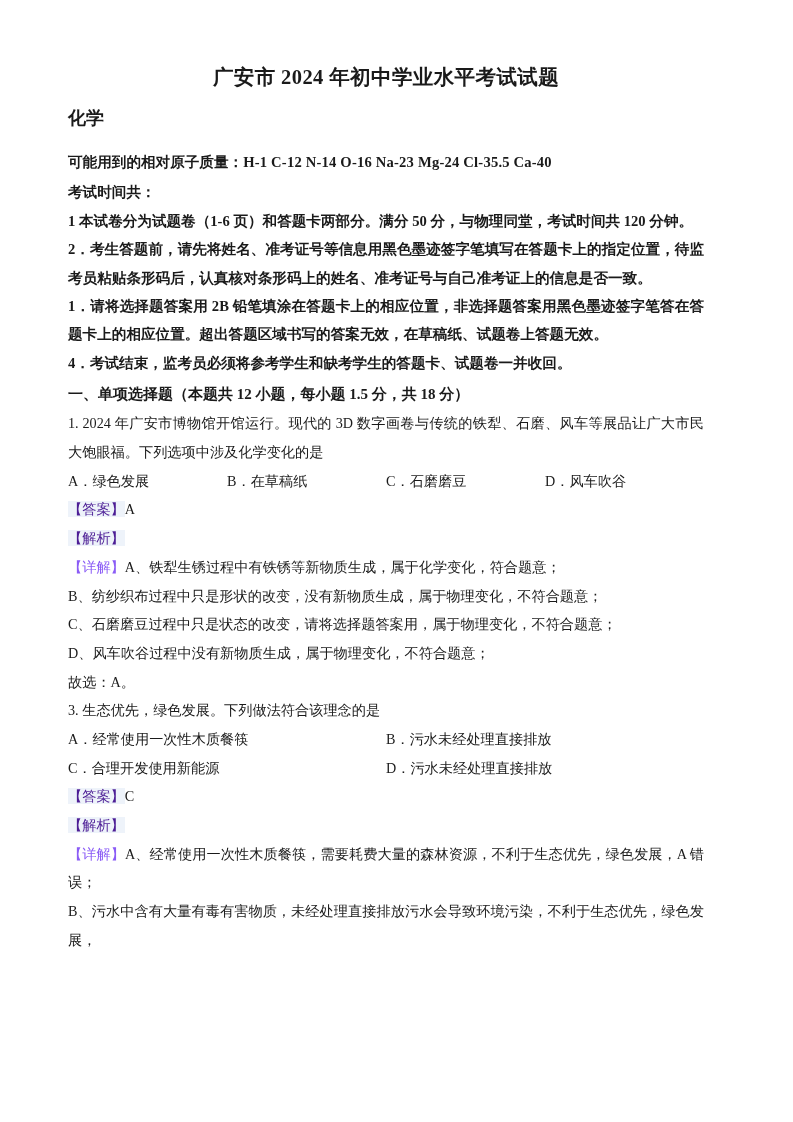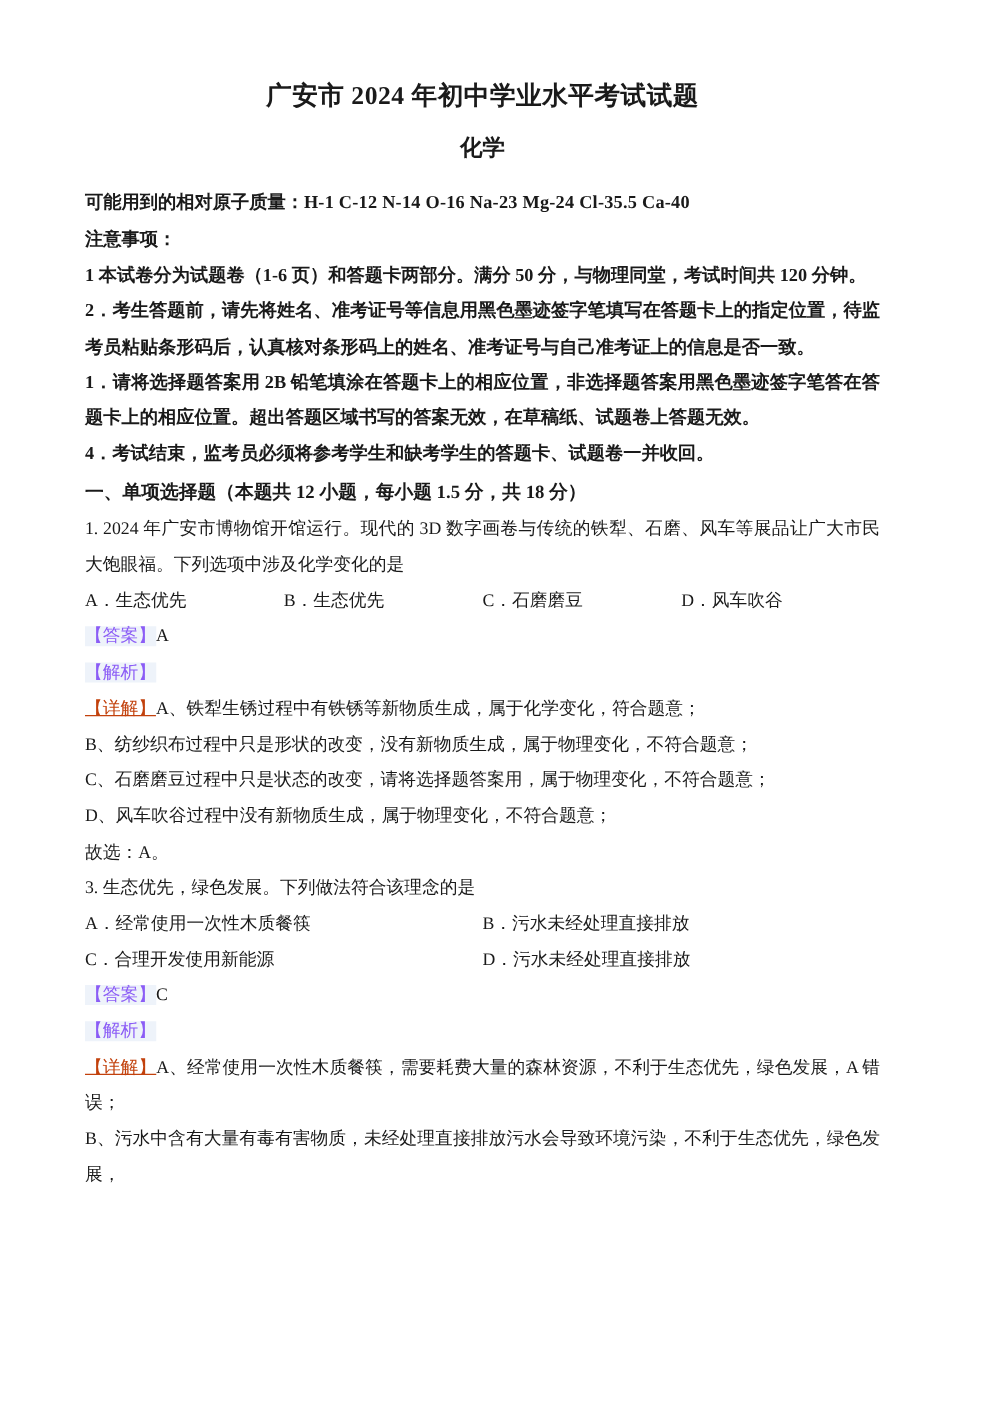--- a/index.html
+++ b/index.html
@@ -25,21 +25,20 @@
   
   .doc-title {
     text-align: center;
     font-size: 20.5px;
     font-weight: bold;
     letter-spacing: 0.4px;
     margin: 6px 0 0 0;
     line-height: 1.5;
   }
   .doc-subject {
-    text-align: center;
     font-size: 18px;
     font-weight: bold;
     margin: 12px 0 0 0;
     line-height: 1.5;
   }
 
   
   .line {
     font-size: 14.6px;
     line-height: 1.95;
@@ -94,58 +93,57 @@
   .opts.cols2 > .opt { flex: 0 0 50%; }
   .opt { white-space: nowrap; }
 
   
   .ans-line {
     font-size: 14.2px;
     line-height: 2.02;
     margin: 0;
   }
   .tag-blue {
-    color: #8b5cf6;
+    color: #4c1d95;
     background: #eef3fa;
   }
   .tag-plain {
-    color: #c2410c;
-    text-decoration: underline;
+    color: #8b5cf6;
   }
   .detail-line {
     font-size: 14.2px;
     line-height: 2.02;
     margin: 0;
     text-align: justify;
     text-justify: inter-ideograph;
   }
 </style>
 </head>
 <body>
 
 <div class="page">
 
   <h1 class="doc-title">广安市 2024 年初中学业水平考试试题</h1>
   <h2 class="doc-subject">化学</h2>
 
   <p class="line masses bold"><span>可能用到的相对原子质量：</span><span class="sym">H-1    C-12    N-14    O-16    Na-23    Mg-24    Cl-35.5    Ca-40</span></p>
 
-  <p class="line bold notice-head">注意事项：</p>
+  <p class="line bold notice-head">考试时间共：</p>
 
   <p class="notice-item">1 本试卷分为试题卷（1-6 页）和答题卡两部分。满分 50 分，与物理同堂，考试时间共 120 分钟。</p>
   <p class="notice-item">2．考生答题前，请先将姓名、准考证号等信息用黑色墨迹签字笔填写在答题卡上的指定位置，待监考员粘贴条形码后，认真核对条形码上的姓名、准考证号与自己准考证上的信息是否一致。</p>
   <p class="notice-item">1．请将选择题答案用 2B 铅笔填涂在答题卡上的相应位置，非选择题答案用黑色墨迹签字笔答在答题卡上的相应位置。超出答题区域书写的答案无效，在草稿纸、试题卷上答题无效。</p>
   <p class="notice-item">4．考试结束，监考员必须将参考学生和缺考学生的答题卡、试题卷一并收回。</p>
 
   <p class="section-head">一、单项选择题（本题共 12 小题，每小题 1.5 分，共 18 分）</p>
 
   <p class="q-stem">1. 2024 年广安市博物馆开馆运行。现代的 3D 数字画卷与传统的铁犁、石磨、风车等展品让广大市民大饱眼福。下列选项中涉及化学变化的是</p>
   <div class="opts cols4">
-    <span class="opt">A．生态优先</span>
-    <span class="opt">B．生态优先</span>
+    <span class="opt">A．绿色发展</span>
+    <span class="opt">B．在草稿纸</span>
     <span class="opt">C．石磨磨豆</span>
     <span class="opt">D．风车吹谷</span>
   </div>
   <p class="ans-line"><span class="tag-blue">【答案】</span><span>A</span></p>
   <p class="ans-line"><span class="tag-blue">【解析】</span></p>
   <p class="detail-line"><span class="tag-plain">【详解】</span><span>A、铁犁生锈过程中有铁锈等新物质生成，属于化学变化，符合题意；</span></p>
   <p class="detail-line">B、纺纱织布过程中只是形状的改变，没有新物质生成，属于物理变化，不符合题意；</p>
   <p class="detail-line">C、石磨磨豆过程中只是状态的改变，请将选择题答案用，属于物理变化，不符合题意；</p>
   <p class="detail-line">D、风车吹谷过程中没有新物质生成，属于物理变化，不符合题意；</p>
   <p class="detail-line">故选：A。</p>

